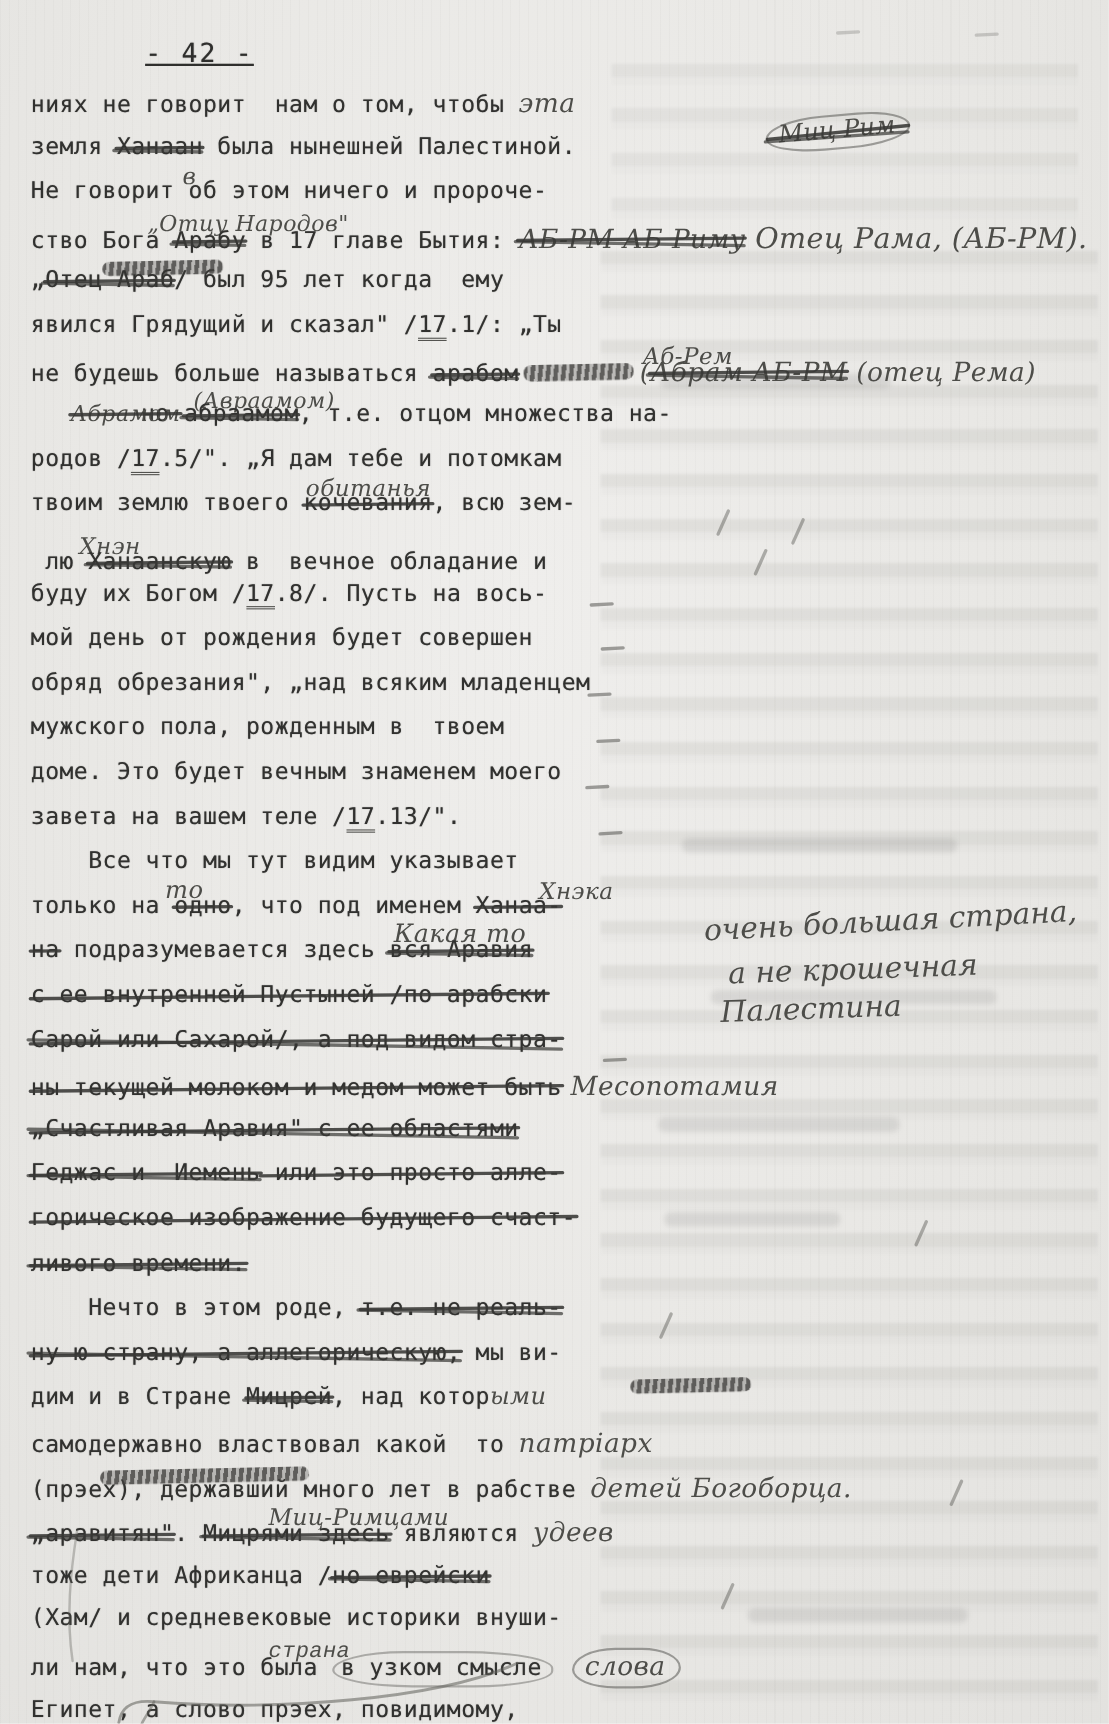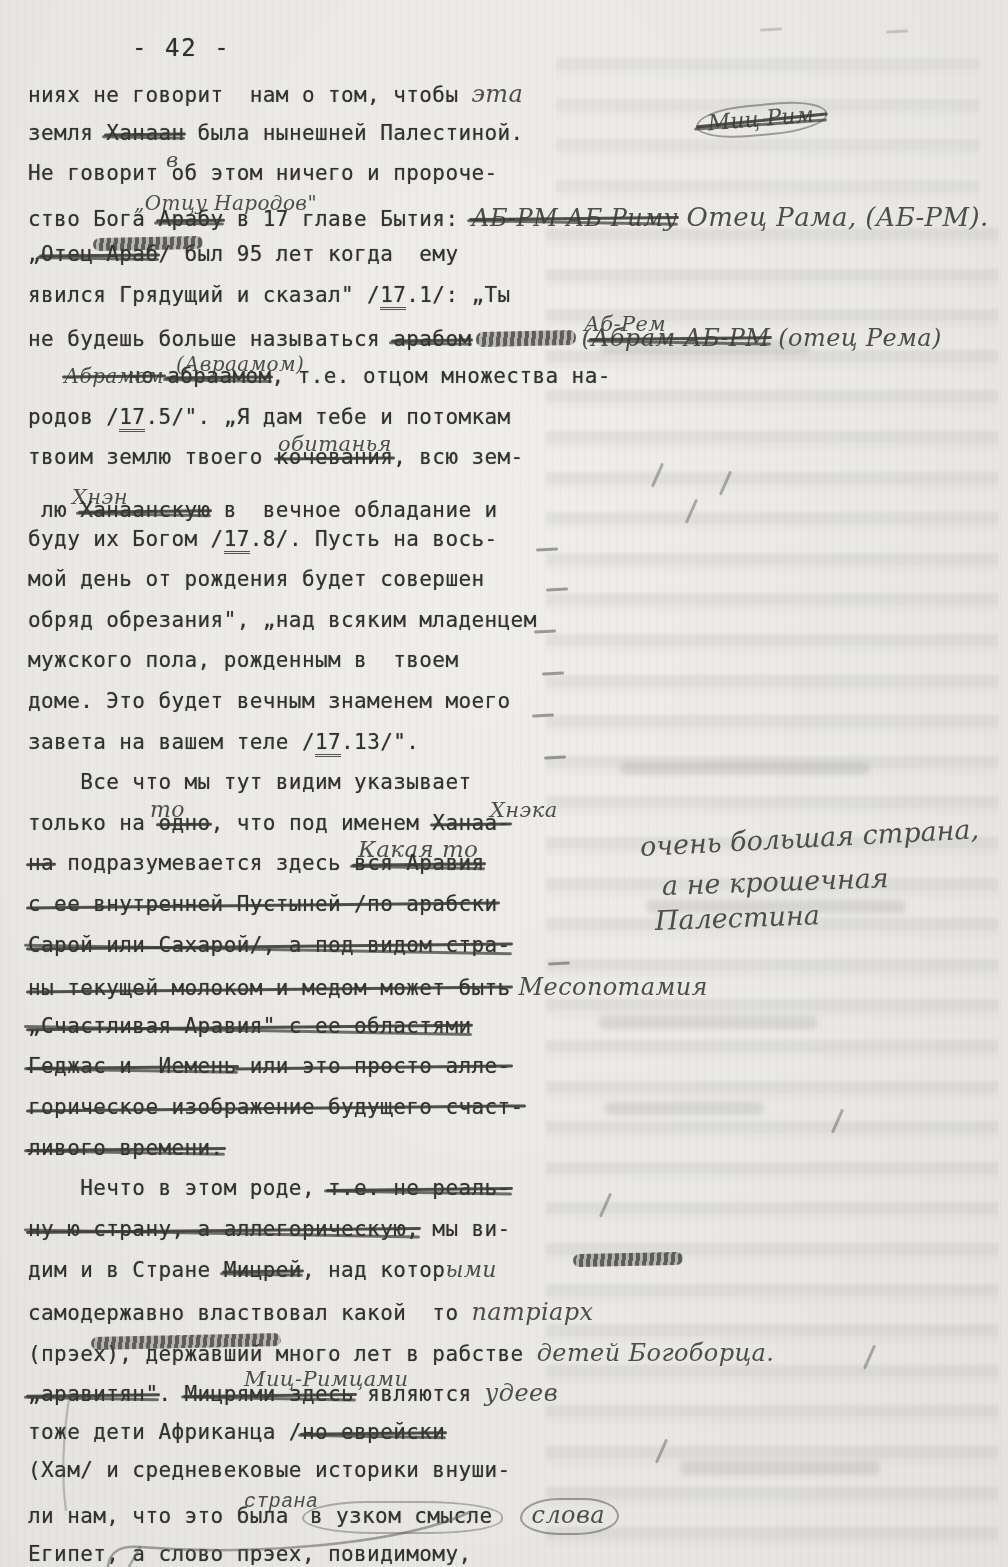--- a/index.html
+++ b/index.html
@@ -8,20 +8,21 @@
     background:
       repeating-linear-gradient(90deg, rgba(120,118,112,.04) 0 1px, transparent 1px 8px),
       radial-gradient(ellipse at 48% 35%, #efeeec 0%, #e9e8e5 55%, #e3e2df 100%);
     font-family:"DejaVu Sans Mono", monospace;
   }
   #page{position:absolute;inset:0;}
   .pageno{
     position:absolute;top:34px;left:132px;
     font-size:24px;color:#2f2f2d;letter-spacing:2px;
     text-shadow:0 0 1px rgba(47,47,45,.6);
+    text-decoration:underline;
   }
   .line{
     position:absolute;left:28px;white-space:pre;line-height:1;
     font-size:21px;color:#31312f;letter-spacing:.4px;
     text-shadow:0 0 1px rgba(49,49,47,.55);
   }
   .line span{white-space:pre;}
   .hw{
     font-family:"DejaVu Serif", serif;font-style:italic;
     color:#4d4d49;text-shadow:none;font-size:24px;

